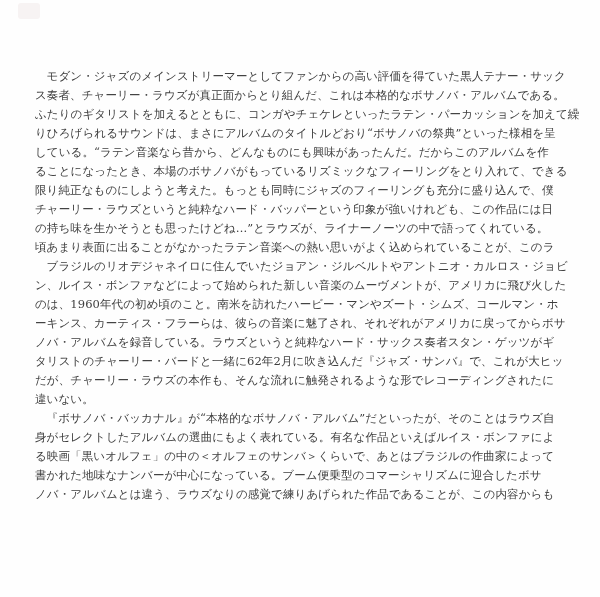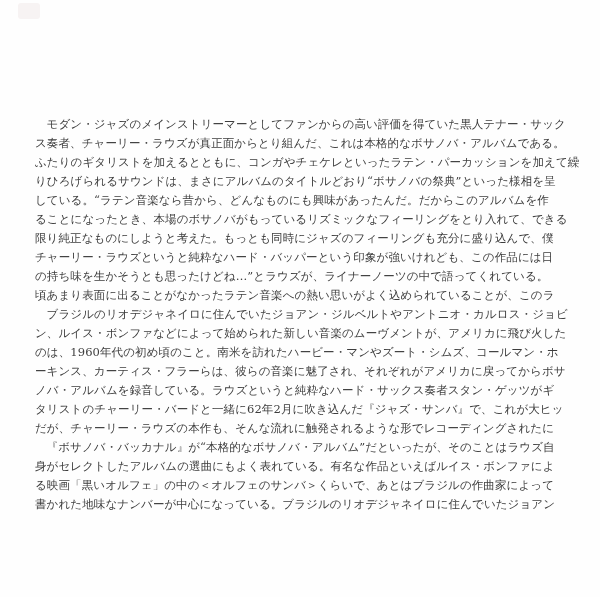--- a/index.html
+++ b/index.html
@@ -26,21 +26,20 @@
   }
   .text-block {
     position: absolute;
     left: 35px;
     top: 67px;
     width: 536px;
     color: #3d3d3d;
     font-size: 11.5px;
     line-height: 19px;
     letter-spacing: 0.1px;
-    margin-top: 48px;
   }
   .line {
     white-space: pre;
     height: 19px;
     overflow: visible;
   }
 </style>
 </head>
 <body>
 
@@ -57,18 +56,20 @@
     <div class="line">チャーリー・ラウズというと純粋なハード・バッパーという印象が強いけれども、この作品には日</div>
     <div class="line">の持ち味を生かそうとも思ったけどね…”とラウズが、ライナーノーツの中で語ってくれている。</div>
     <div class="line">頃あまり表面に出ることがなかったラテン音楽への熱い思いがよく込められていることが、このラ</div>
     <div class="line">　ブラジルのリオデジャネイロに住んでいたジョアン・ジルベルトやアントニオ・カルロス・ジョビ</div>
     <div class="line">ン、ルイス・ボンファなどによって始められた新しい音楽のムーヴメントが、アメリカに飛び火した</div>
     <div class="line">のは、1960年代の初め頃のこと。南米を訪れたハービー・マンやズート・シムズ、コールマン・ホ</div>
     <div class="line">ーキンス、カーティス・フラーらは、彼らの音楽に魅了され、それぞれがアメリカに戻ってからボサ</div>
     <div class="line">ノバ・アルバムを録音している。ラウズというと純粋なハード・サックス奏者スタン・ゲッツがギ</div>
     <div class="line">タリストのチャーリー・バードと一緒に62年2月に吹き込んだ『ジャズ・サンバ』で、これが大ヒッ</div>
     <div class="line">だが、チャーリー・ラウズの本作も、そんな流れに触発されるような形でレコーディングされたに</div>
+    <div class="line">違いない。</div>
     <div class="line">　『ボサノバ・バッカナル』が“本格的なボサノバ・アルバム”だといったが、そのことはラウズ自</div>
     <div class="line">身がセレクトしたアルバムの選曲にもよく表れている。有名な作品といえばルイス・ボンファによ</div>
     <div class="line">る映画「黒いオルフェ」の中の＜オルフェのサンバ＞くらいで、あとはブラジルの作曲家によって</div>
-    <div class="line">書かれた地味なナンバーが中心になっている。ブラジルのリオデジャネイロに住んでいたジョアン</div>
+    <div class="line">書かれた地味なナンバーが中心になっている。ブーム便乗型のコマーシャリズムに迎合したボサ</div>
+    <div class="line">ノバ・アルバムとは違う、ラウズなりの感覚で練りあげられた作品であることが、この内容からも</div>
   </div>
 </div>
 
 </body></html>

